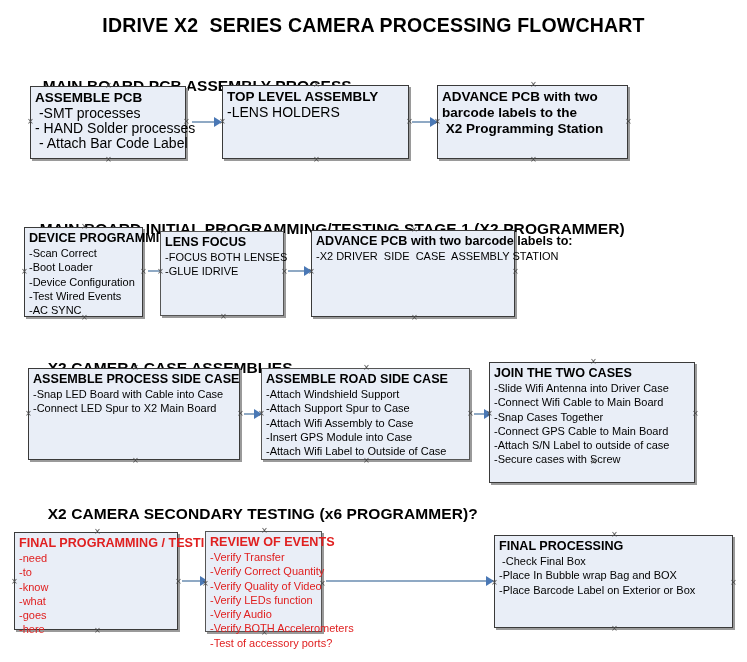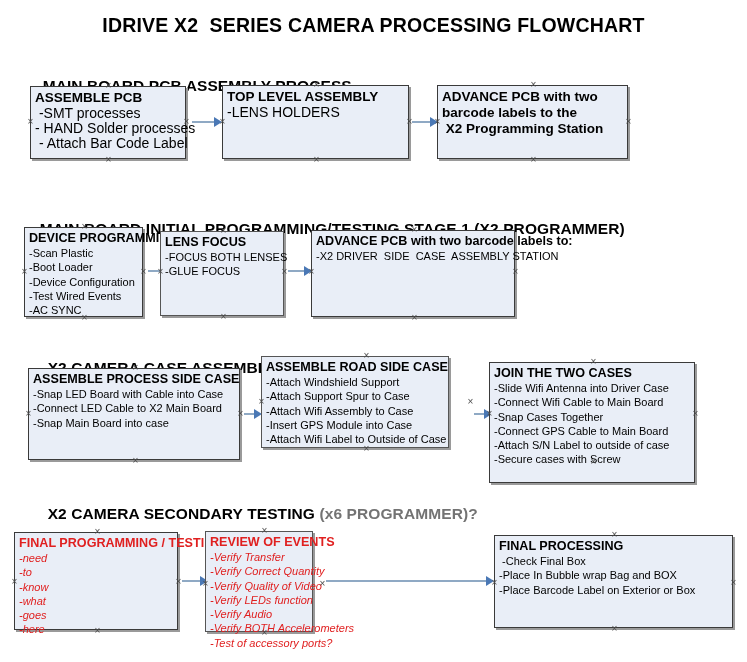--- a/index.html
+++ b/index.html
@@ -23,21 +23,21 @@
     white-space:pre;
   }
 
   .section-head{
     position:absolute;
     font-size:15.5px;
     font-weight:bold;
     white-space:pre;
     letter-spacing:0.1px;
   }
-  .section-head .accent{color:#737373;}
+  .section-head .accent{color:#000000;}
 
   
   .box{
     position:absolute;
     background:#e9eef7;
     border:1px solid #3a3a3a;
     box-shadow:2px 2px 0 0 #9a9a9a;
     box-sizing:border-box;
     padding:3px 4px 2px 4px;
     overflow:visible;
@@ -52,21 +52,21 @@
   }
   .box .bl{
     font-size:14px;
     line-height:15.2px;
     white-space:pre;
     display:block;
   }
   .box.sm .bt{font-size:12.6px;line-height:15px;}
   .box.sm .bl{font-size:11px;line-height:14.3px;}
   .box.red .bt{color:#e02020;}
-  .box.red .bl{color:#e02020;font-style:italic;}
+  .box.red .bl{color:#e02020;}
 
   
   .conn{position:absolute;height:2px;background:#8fa9c4;}
   .arrow{
     position:absolute;
     width:0;height:0;
     border-top:5px solid transparent;
     border-bottom:5px solid transparent;
     border-left:8px solid #4a78b5;
   }
@@ -129,38 +129,38 @@
     <span class="xh" style="left:91px;top:69px;"></span>
     <span class="xh" style="left:186px;top:31px;"></span>
   </div>
 
   <div class="section-head" style="left:22px;top:202px;">
     <span>MAIN BOARD INITIAL PROGRAMMING/TESTING STAGE 1 (X2 PROGRAMMER)</span>
   </div>
 
   <div class="box sm" style="left:24px;top:227px;width:119px;height:90px;">
     <span class="bt">DEVICE PROGRAMMING</span>
-    <span class="bl">-Scan Plastic</span>
+    <span class="bl">-Scan Correct</span>
     <span class="bl">-Boot Loader</span>
     <span class="bl">-Device Configuration</span>
     <span class="bl">-Test Wired Events</span>
     <span class="bl">-AC SYNC</span>
     <span class="xh" style="left:-5px;top:39px;"></span>
     <span class="xh" style="left:55px;top:-6px;"></span>
     <span class="xh" style="left:55px;top:85px;"></span>
     <span class="xh" style="left:114px;top:39px;"></span>
   </div>
 
   <div class="conn" style="left:148px;top:270px;width:18px;"></div>
   <div class="arrow" style="left:161px;top:266px;"></div>
 
   <div class="box sm gray-edge" style="left:160px;top:231px;width:124px;height:85px;">
     <span class="bt">LENS FOCUS</span>
     <span class="bl">-FOCUS BOTH LENSES</span>
-    <span class="bl">-GLUE FOCUS</span>
+    <span class="bl">-GLUE IDRIVE</span>
     <span class="xh" style="left:-5px;top:35px;"></span>
     <span class="xh" style="left:58px;top:-6px;"></span>
     <span class="xh" style="left:58px;top:80px;"></span>
     <span class="xh" style="left:119px;top:35px;"></span>
   </div>
 
   <div class="conn" style="left:288px;top:270px;width:22px;"></div>
   <div class="arrow" style="left:304px;top:266px;"></div>
 
   <div class="box sm" style="left:311px;top:230px;width:204px;height:87px;">
@@ -172,32 +172,31 @@
     <span class="xh" style="left:199px;top:36px;"></span>
   </div>
 
   <div class="section-head" style="left:30px;top:341px;">
     <span>X2 CAMERA CASE ASSEMBLIES</span>
   </div>
 
   <div class="box sm" style="left:28px;top:368px;width:212px;height:92px;">
     <span class="bt">ASSEMBLE PROCESS SIDE CASE</span>
     <span class="bl">-Snap LED Board with Cable into Case</span>
-    <span class="bl">-Connect LED Cable to X2 Main Board</span>
-    <span class="bl">-Snap Main Board into case</span>
+    <span class="bl">-Connect LED Spur to X2 Main Board</span>
     <span class="xh" style="left:-5px;top:40px;"></span>
     <span class="xh" style="left:102px;top:-6px;"></span>
     <span class="xh" style="left:102px;top:87px;"></span>
     <span class="xh" style="left:207px;top:40px;"></span>
   </div>
 
   <div class="conn" style="left:244px;top:413px;width:16px;"></div>
   <div class="arrow" style="left:254px;top:409px;"></div>
 
-  <div class="box sm gray-edge" style="left:261px;top:356px;width:188px;height:92px;">
+  <div class="box sm gray-edge" style="left:261px;top:368px;width:209px;height:92px;">
     <span class="bt">ASSEMBLE ROAD SIDE CASE</span>
     <span class="bl">-Attach Windshield Support</span>
     <span class="bl">-Attach Support Spur to Case</span>
     <span class="bl">-Attach Wifi Assembly to Case</span>
     <span class="bl">-Insert GPS Module into Case</span>
     <span class="bl">-Attach Wifi Label to Outside of Case</span>
     <span class="xh" style="left:-5px;top:40px;"></span>
     <span class="xh" style="left:100px;top:-6px;"></span>
     <span class="xh" style="left:100px;top:87px;"></span>
     <span class="xh" style="left:204px;top:40px;"></span>
@@ -234,21 +233,21 @@
     <span class="bl">-here</span>
     <span class="xh" style="left:-5px;top:44px;"></span>
     <span class="xh" style="left:78px;top:-6px;"></span>
     <span class="xh" style="left:78px;top:93px;"></span>
     <span class="xh" style="left:159px;top:44px;"></span>
   </div>
 
   <div class="conn" style="left:182px;top:580px;width:24px;"></div>
   <div class="arrow" style="left:200px;top:576px;"></div>
 
-  <div class="box sm red gray-edge" style="left:205px;top:531px;width:108px;height:101px;">
+  <div class="box sm red gray-edge" style="left:205px;top:531px;width:117px;height:101px;">
     <span class="bt">REVIEW OF EVENTS</span>
     <span class="bl">-Verify Transfer</span>
     <span class="bl">-Verify Correct Quantity</span>
     <span class="bl">-Verify Quality of Video</span>
     <span class="bl">-Verify LEDs function</span>
     <span class="bl">-Verify Audio</span>
     <span class="bl">-Verify BOTH Accelerometers</span>
     <span class="bl">-Test of accessory ports?</span>
     <span class="xh" style="left:-5px;top:47px;"></span>
     <span class="xh" style="left:54px;top:-6px;"></span>

